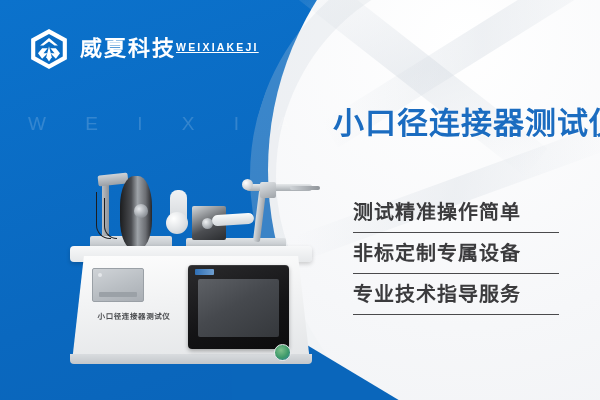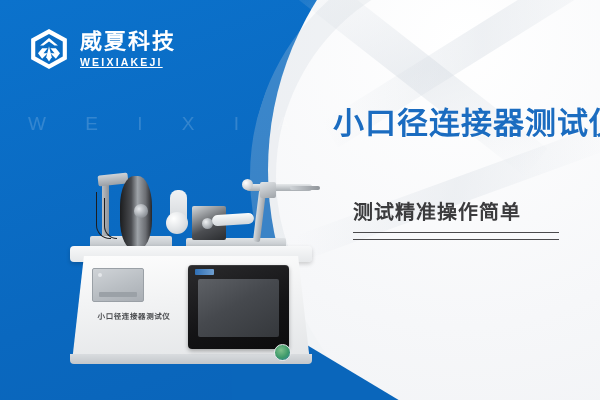--- a/index.html
+++ b/index.html
@@ -94,21 +94,21 @@
   
   .logo {
     position: absolute;
     left: 27px;
     top: 27px;
     display: flex;
     align-items: center;
     gap: 9px;
   }
   .logo-mark { width: 44px; height: 44px; display: block; }
-  .logo-text { display: flex; flex-direction: column; line-height: 1; }
+  .logo-text { display: flex; flex-direction: row; line-height: 1; }
   .logo-cn {
     color: #ffffff;
     font-size: 22px;
     font-weight: 700;
     letter-spacing: 2px;
     white-space: nowrap;
   }
   .logo-en {
     color: #ffffff;
     font-size: 10.5px;
@@ -437,20 +437,25 @@
   <div class="watermark">W E I X I A K E J I</div>
 
   <div class="headline">小口径连接器测试仪</div>
 
   <div class="features">
     <div class="feature-item">
       <div class="feature-text">测试精准操作简单</div>
       <div class="feature-rule"></div>
     </div>
     <div class="feature-item">
+      <div class="feature-text">非标定制专属设备</div>
+      <div class="feature-rule"></div>
+    </div>
+    <div class="feature-item">
+      <div class="feature-text">专业技术指导服务</div>
       <div class="feature-rule"></div>
     </div>
   </div>
 
   <div class="machine">
 
     <div class="disc-plate"></div>
     <div class="disc-post"></div>
     <div class="disc-arm"></div>
     <div class="cable-a"></div>

